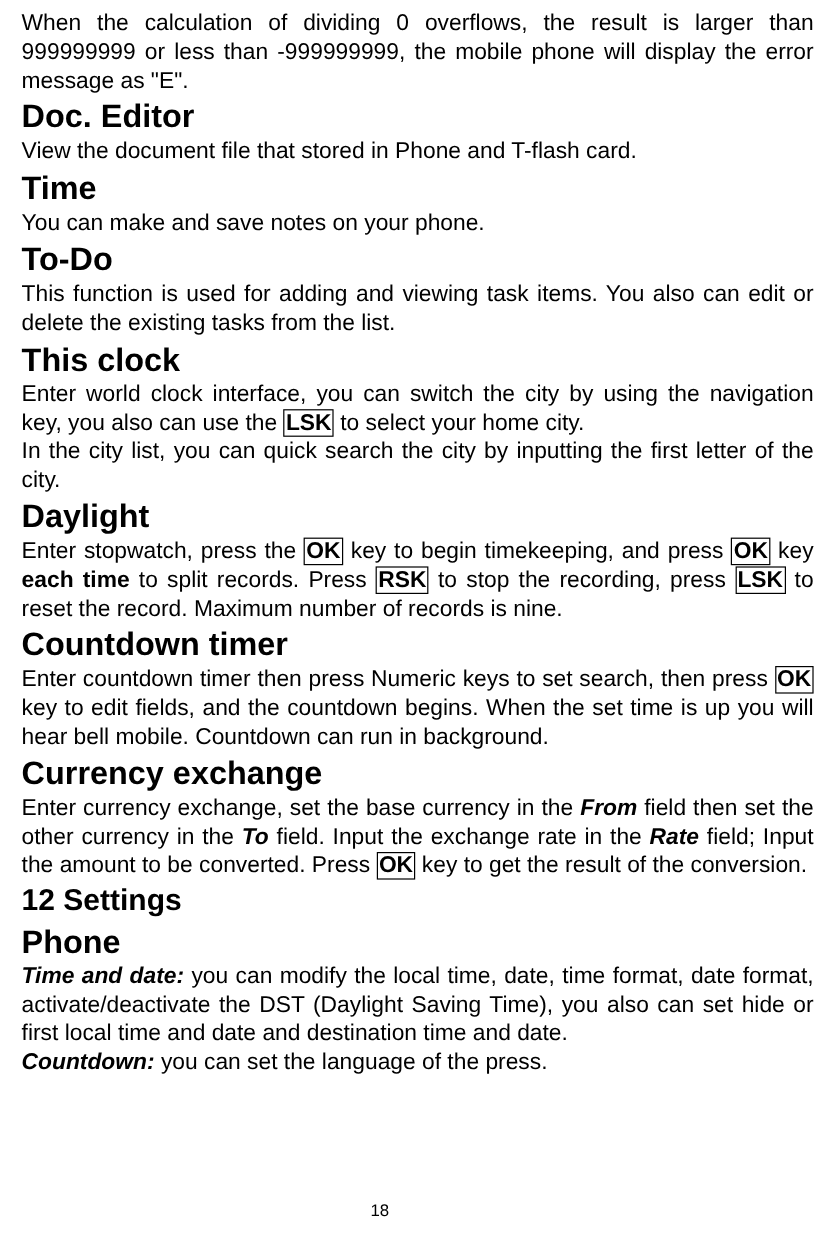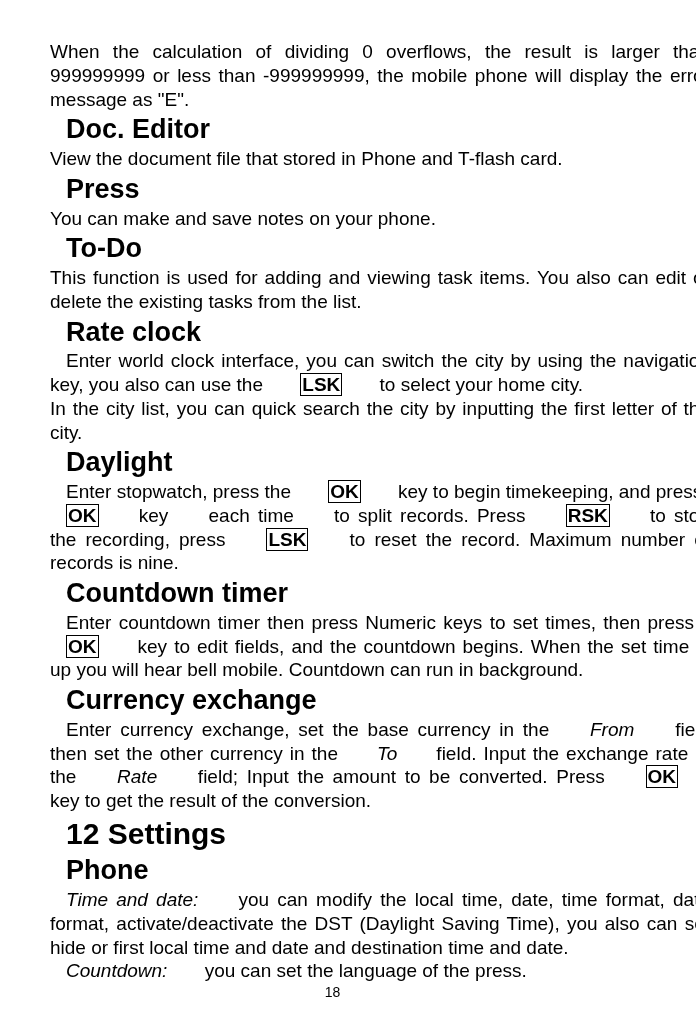--- a/index.html
+++ b/index.html
@@ -1,16 +1,16 @@
 <!DOCTYPE html>
 <html><head>
   <meta charset="utf-8">
   <style>
     * {
-      margin: 16px;
+      margin: 0;
       padding: 0;
       box-sizing: border-box;
     }
     body {
       font-family: Arial, Helvetica, sans-serif;
       width: 696px;
       height: 1029px;
       padding: 8px 18px;
       background: #fff;
       color: #000;
@@ -21,32 +21,32 @@
       text-align: justify;
       margin: 0;
     }
     h2 {
       font-size: 27px;
       font-weight: bold;
       margin-top: 2px;
       margin-bottom: 0px;
     }
     h1 {
-      font-size: 30px;
+      font-size: 25px;
       font-weight: bold;
       margin-top: 2px;
       margin-bottom: 0px;
     }
     .boxed {
       border: 1.5px solid #000;
       padding: 0 1px;
       font-weight: bold;
     }
     .bold {
-      font-weight: normal;
+      font-weight: bold;
     }
     .italic {
       font-style: italic;
     }
     .page-num {
       text-align: center;
       font-size: 14px;
       position: absolute;
       bottom: 12px;
       left: 0;
@@ -55,35 +55,35 @@
     }
   </style>
 </head>
 <body>
 
 <p>When the calculation of dividing 0 overflows, the result is larger than 999999999 or less than -999999999, the mobile phone will display the error message as "E".</p>
 
 <h2>Doc. Editor</h2>
 <p>View the document file that stored in Phone and T-flash card.</p>
 
-<h2>Press</h2>
+<h2>Time</h2>
 <p>You can make and save notes on your phone.</p>
 
 <h2>To-Do</h2>
 <p>This function is used for adding and viewing task items. You also can edit or delete the existing tasks from the list.</p>
 
-<h2>Rate clock</h2>
+<h2>This clock</h2>
 <p><span>Enter world clock interface, you can switch the city by using the navigation key, you also can use the </span><span class="boxed">LSK</span><span> to select your home city.</span></p>
 <p>In the city list, you can quick search the city by inputting the first letter of the city.</p>
 
 <h2>Daylight</h2>
 <p><span>Enter stopwatch, press the </span><span class="boxed">OK</span><span> key to begin timekeeping, and press </span><span class="boxed">OK</span><span> key </span><span class="bold">each time</span><span> to split records. Press </span><span class="boxed">RSK</span><span> to stop the recording, press </span><span class="boxed">LSK</span><span> to reset the record. Maximum number of records is nine.</span></p>
 
 <h2>Countdown timer</h2>
-<p><span>Enter countdown timer then press Numeric keys to set times, then press </span><span class="boxed">OK</span><span> key to edit fields, and the countdown begins. When the set time is up you will hear bell mobile. Countdown can run in background.</span></p>
+<p><span>Enter countdown timer then press Numeric keys to set search, then press </span><span class="boxed">OK</span><span> key to edit fields, and the countdown begins. When the set time is up you will hear bell mobile. Countdown can run in background.</span></p>
 
 <h2>Currency exchange</h2>
 <p><span>Enter currency exchange, set the base currency in the </span><span class="bold italic">From</span><span> field then set the other currency in the </span><span class="bold italic">To</span><span> field. Input the exchange rate in the </span><span class="bold italic">Rate</span><span> field; Input the amount to be converted. Press </span><span class="boxed">OK</span><span> key to get the result of the conversion.</span></p>
 
 <h1>12 Settings</h1>
 
 <h2>Phone</h2>
 <p><span class="bold italic">Time and date:</span><span> you can modify the local time, date, time format, date format, activate/deactivate the DST (Daylight Saving Time), you also can set hide or first local time and date and destination time and date.</span></p>
 <p><span class="bold italic"> Countdown:</span><span> you can set the language of the press.</span></p>
 

